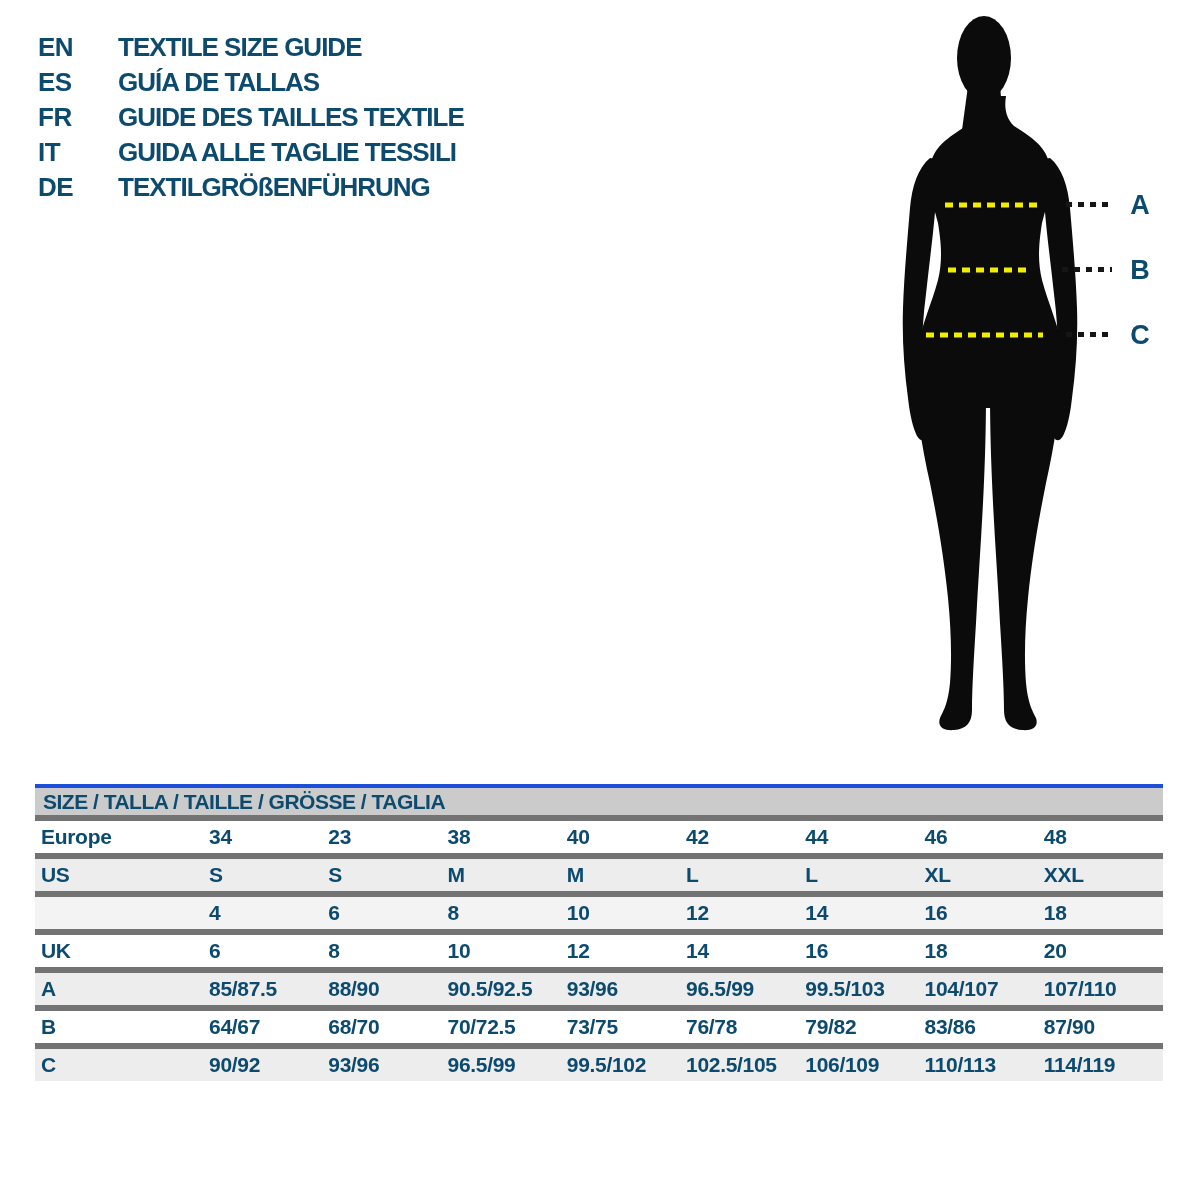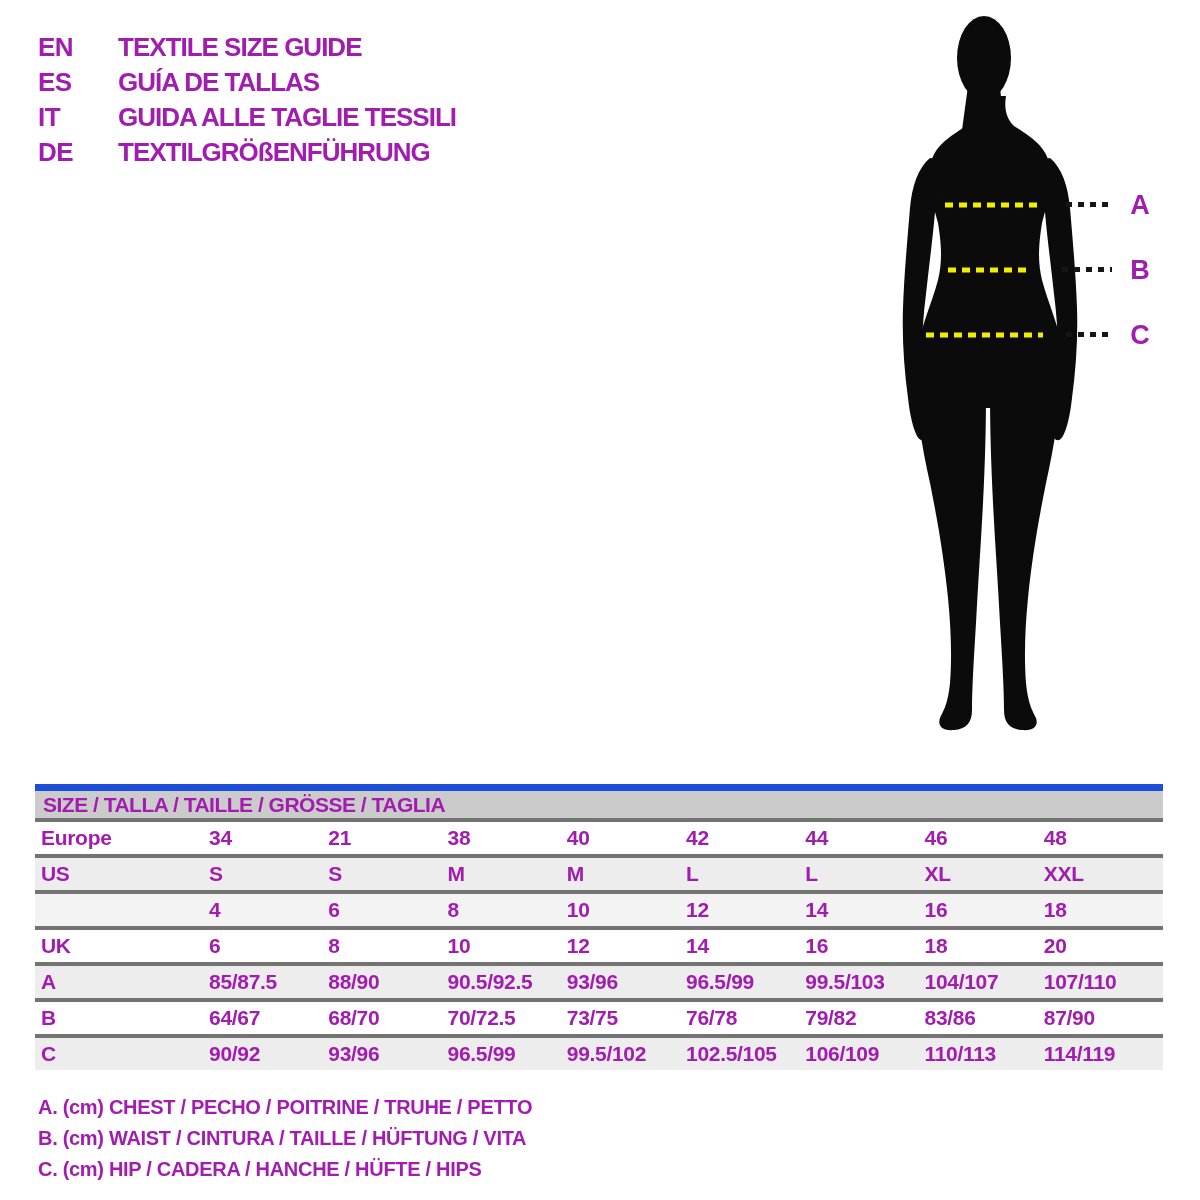--- a/index.html
+++ b/index.html
@@ -1,41 +1,41 @@
 <!DOCTYPE html>
 <html><head>
 <meta charset="utf-8">
 <style>
   html,body{margin:0;padding:0;background:#fff;}
   #stage{
     position:relative;width:1200px;height:1200px;background:#ffffff;overflow:hidden;
-    font-family:"Liberation Sans","DejaVu Sans",sans-serif;color:#a21caf;
+    font-family:"Liberation Sans","DejaVu Sans",sans-serif;color:#0c4a6e;
   }
   
   .lang-list{position:absolute;left:38px;top:30px;}
   .lang-row{display:flex;height:35px;align-items:center;}
   .lang-code{width:80px;font-size:26px;font-weight:700;letter-spacing:-0.5px;}
   .lang-title{font-size:26px;font-weight:700;letter-spacing:-1px;white-space:nowrap;}
   
   .figure-wrap{position:absolute;left:900px;top:8px;width:180px;height:733px;}
   .pointer{position:absolute;height:5px;background:repeating-linear-gradient(90deg,#161616 0 6px,transparent 6px 12px);}
   .pointer-a{left:1066px;top:202px;width:46px;}
   .pointer-b{left:1062px;top:267px;width:50px;}
   .pointer-c{left:1066px;top:332px;width:46px;}
   .marker-label{position:absolute;left:1122px;width:36px;text-align:center;font-size:27px;font-weight:700;}
   .marker-a{top:190px;} .marker-b{top:255px;} .marker-c{top:320px;}
   
   .section-title{position:absolute;left:38px;top:736px;font-size:20px;font-weight:700;letter-spacing:-0.3px;}
   
   .size-table{position:absolute;left:35px;top:784px;width:1128px;}
   .table-header{
-    height:27px;line-height:27px;background:#cbcbcb;border-top:7px solid #1d4ed8;
+    height:27px;line-height:27px;background:#cbcbcb;border-top:4px solid #1d4ed8;
     padding-left:8px;font-size:21px;font-weight:700;letter-spacing:-0.5px;
   }
-  .trow{display:flex;height:32px;align-items:center;border-top:4px solid #737373;}
+  .trow{display:flex;height:32px;align-items:center;border-top:6px solid #737373;}
   .trow.shade{background:#ededed;}
   .trow.shade2{background:#f3f3f3;}
   .tlabel{width:168px;padding-left:6px;font-size:21px;font-weight:700;letter-spacing:-0.3px;}
   .tcell{flex:1;text-align:left;font-size:21px;font-weight:700;letter-spacing:-0.3px;}
   
   .legend{position:absolute;left:38px;top:1092px;}
   .legend-line{height:31px;line-height:31px;font-size:20px;font-weight:700;letter-spacing:-0.3px;white-space:nowrap;}
 </style>
 </head>
 <body>
@@ -46,20 +46,24 @@
   <div class="lang-row">
     <span class="lang-code">EN</span>
     <span class="lang-title">TEXTILE SIZE GUIDE</span>
   </div>
 
   <div class="lang-row">
     <span class="lang-code">ES</span>
     <span class="lang-title">GUÍA DE TALLAS</span>
   </div>
 
+  <div class="lang-row">
+    <span class="lang-code">FR</span>
+    <span class="lang-title">GUIDE DES TAILLES TEXTILE</span>
+  </div>
 
   <div class="lang-row">
     <span class="lang-code">IT</span>
     <span class="lang-title">GUIDA ALLE TAGLIE TESSILI</span>
   </div>
 
   <div class="lang-row">
     <span class="lang-code">DE</span>
     <span class="lang-title">TEXTILGRÖßENFÜHRUNG</span>
   </div>
@@ -143,21 +147,21 @@
   <div class="marker-label marker-b">B</div>
   <div class="marker-label marker-c">C</div>
 
 
   <div class="size-table">
     <div class="table-header">SIZE / TALLA / TAILLE / GRÖSSE / TAGLIA</div>
     <div id="table-rows">
   <div class="trow">
     <div class="tlabel">Europe</div>
   <div class="tcell">34</div>
-          <div class="tcell">21</div>
+          <div class="tcell">23</div>
           <div class="tcell">38</div>
           <div class="tcell">40</div>
           <div class="tcell">42</div>
           <div class="tcell">44</div>
           <div class="tcell">46</div>
           <div class="tcell">48</div>
         </div>
 
   <div class="trow shade">
     <div class="tlabel">US</div>
@@ -226,21 +230,14 @@
           <div class="tcell">96.5/99</div>
           <div class="tcell">99.5/102</div>
           <div class="tcell">102.5/105</div>
           <div class="tcell">106/109</div>
           <div class="tcell">110/113</div>
           <div class="tcell">114/119</div>
         </div>
 </div>
   </div>
 
-  <div class="legend" id="legend">
-  <div class="legend-line">A. (cm) CHEST / PECHO / POITRINE / TRUHE / PETTO</div>
-
-  <div class="legend-line">B. (cm) WAIST / CINTURA / TAILLE / HÜFTUNG / VITA</div>
-
-  <div class="legend-line">C. (cm) HIP / CADERA / HANCHE / HÜFTE / HIPS</div>
+
 </div>
 
-</div>
-
 </body></html>

